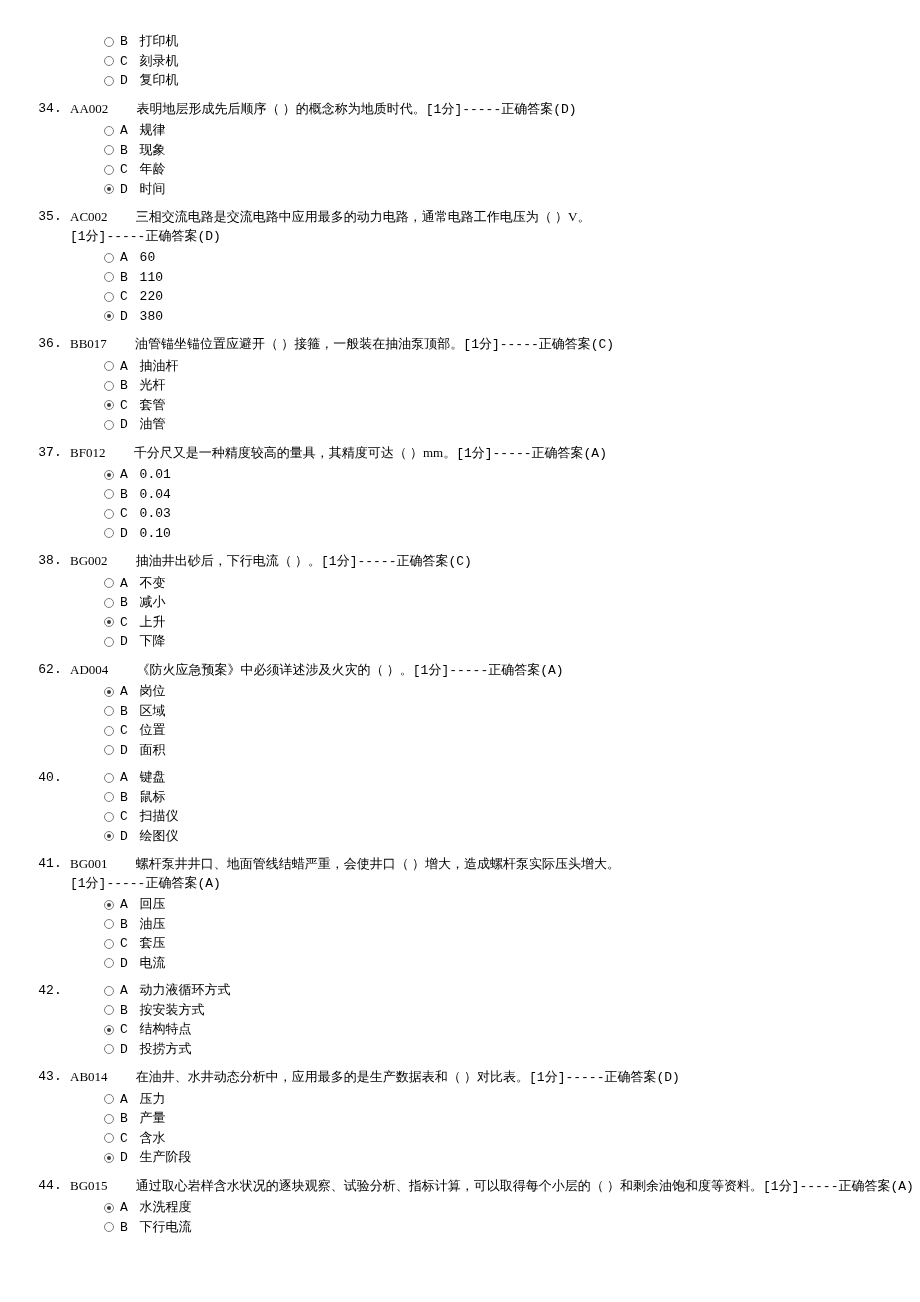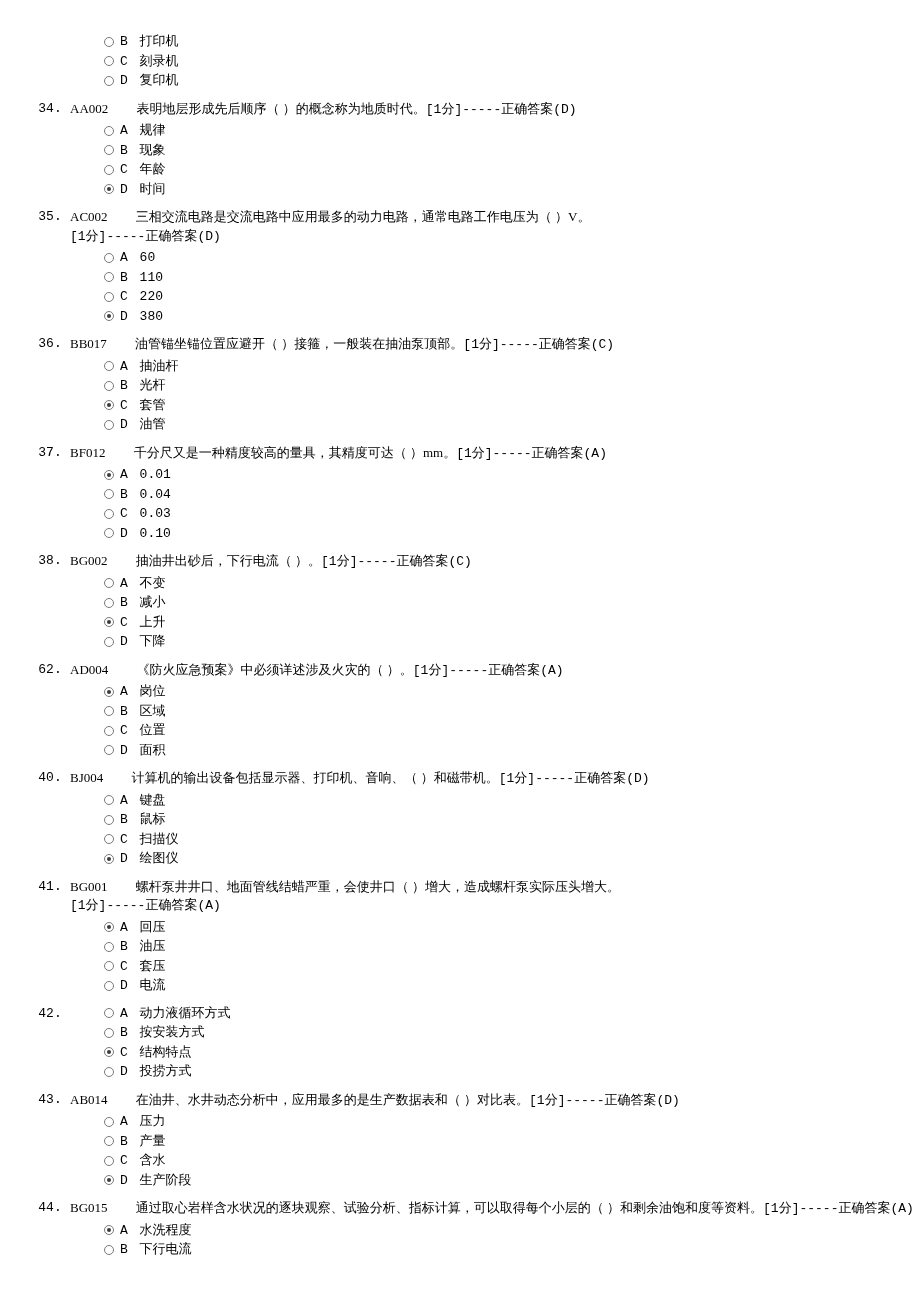--- a/index.html
+++ b/index.html
@@ -261,21 +261,20 @@
         </li>
         <li class="choice">
           <span class="radio"></span>
           <span class="choice-letter">D </span>
           <span class="choice-text">面积</span>
         </li>
       </ul>
     </li>
     <li class="q-item">
       <span class="q-number">40.</span>
-      <div><span class="code">BJ004</span><span class="q-text">  计算机的输出设备包括显示器、打印机、音响、（    ）和磁带机。</span><span class="meta">[1分]-----正确答案(D)</span></div>
       <ul class="choices">
         <li class="choice">
           <span class="radio"></span>
           <span class="choice-letter">A </span>
           <span class="choice-text">键盘</span>
         </li>
         <li class="choice">
           <span class="radio"></span>
           <span class="choice-letter">B </span>
           <span class="choice-text">鼠标</span>

